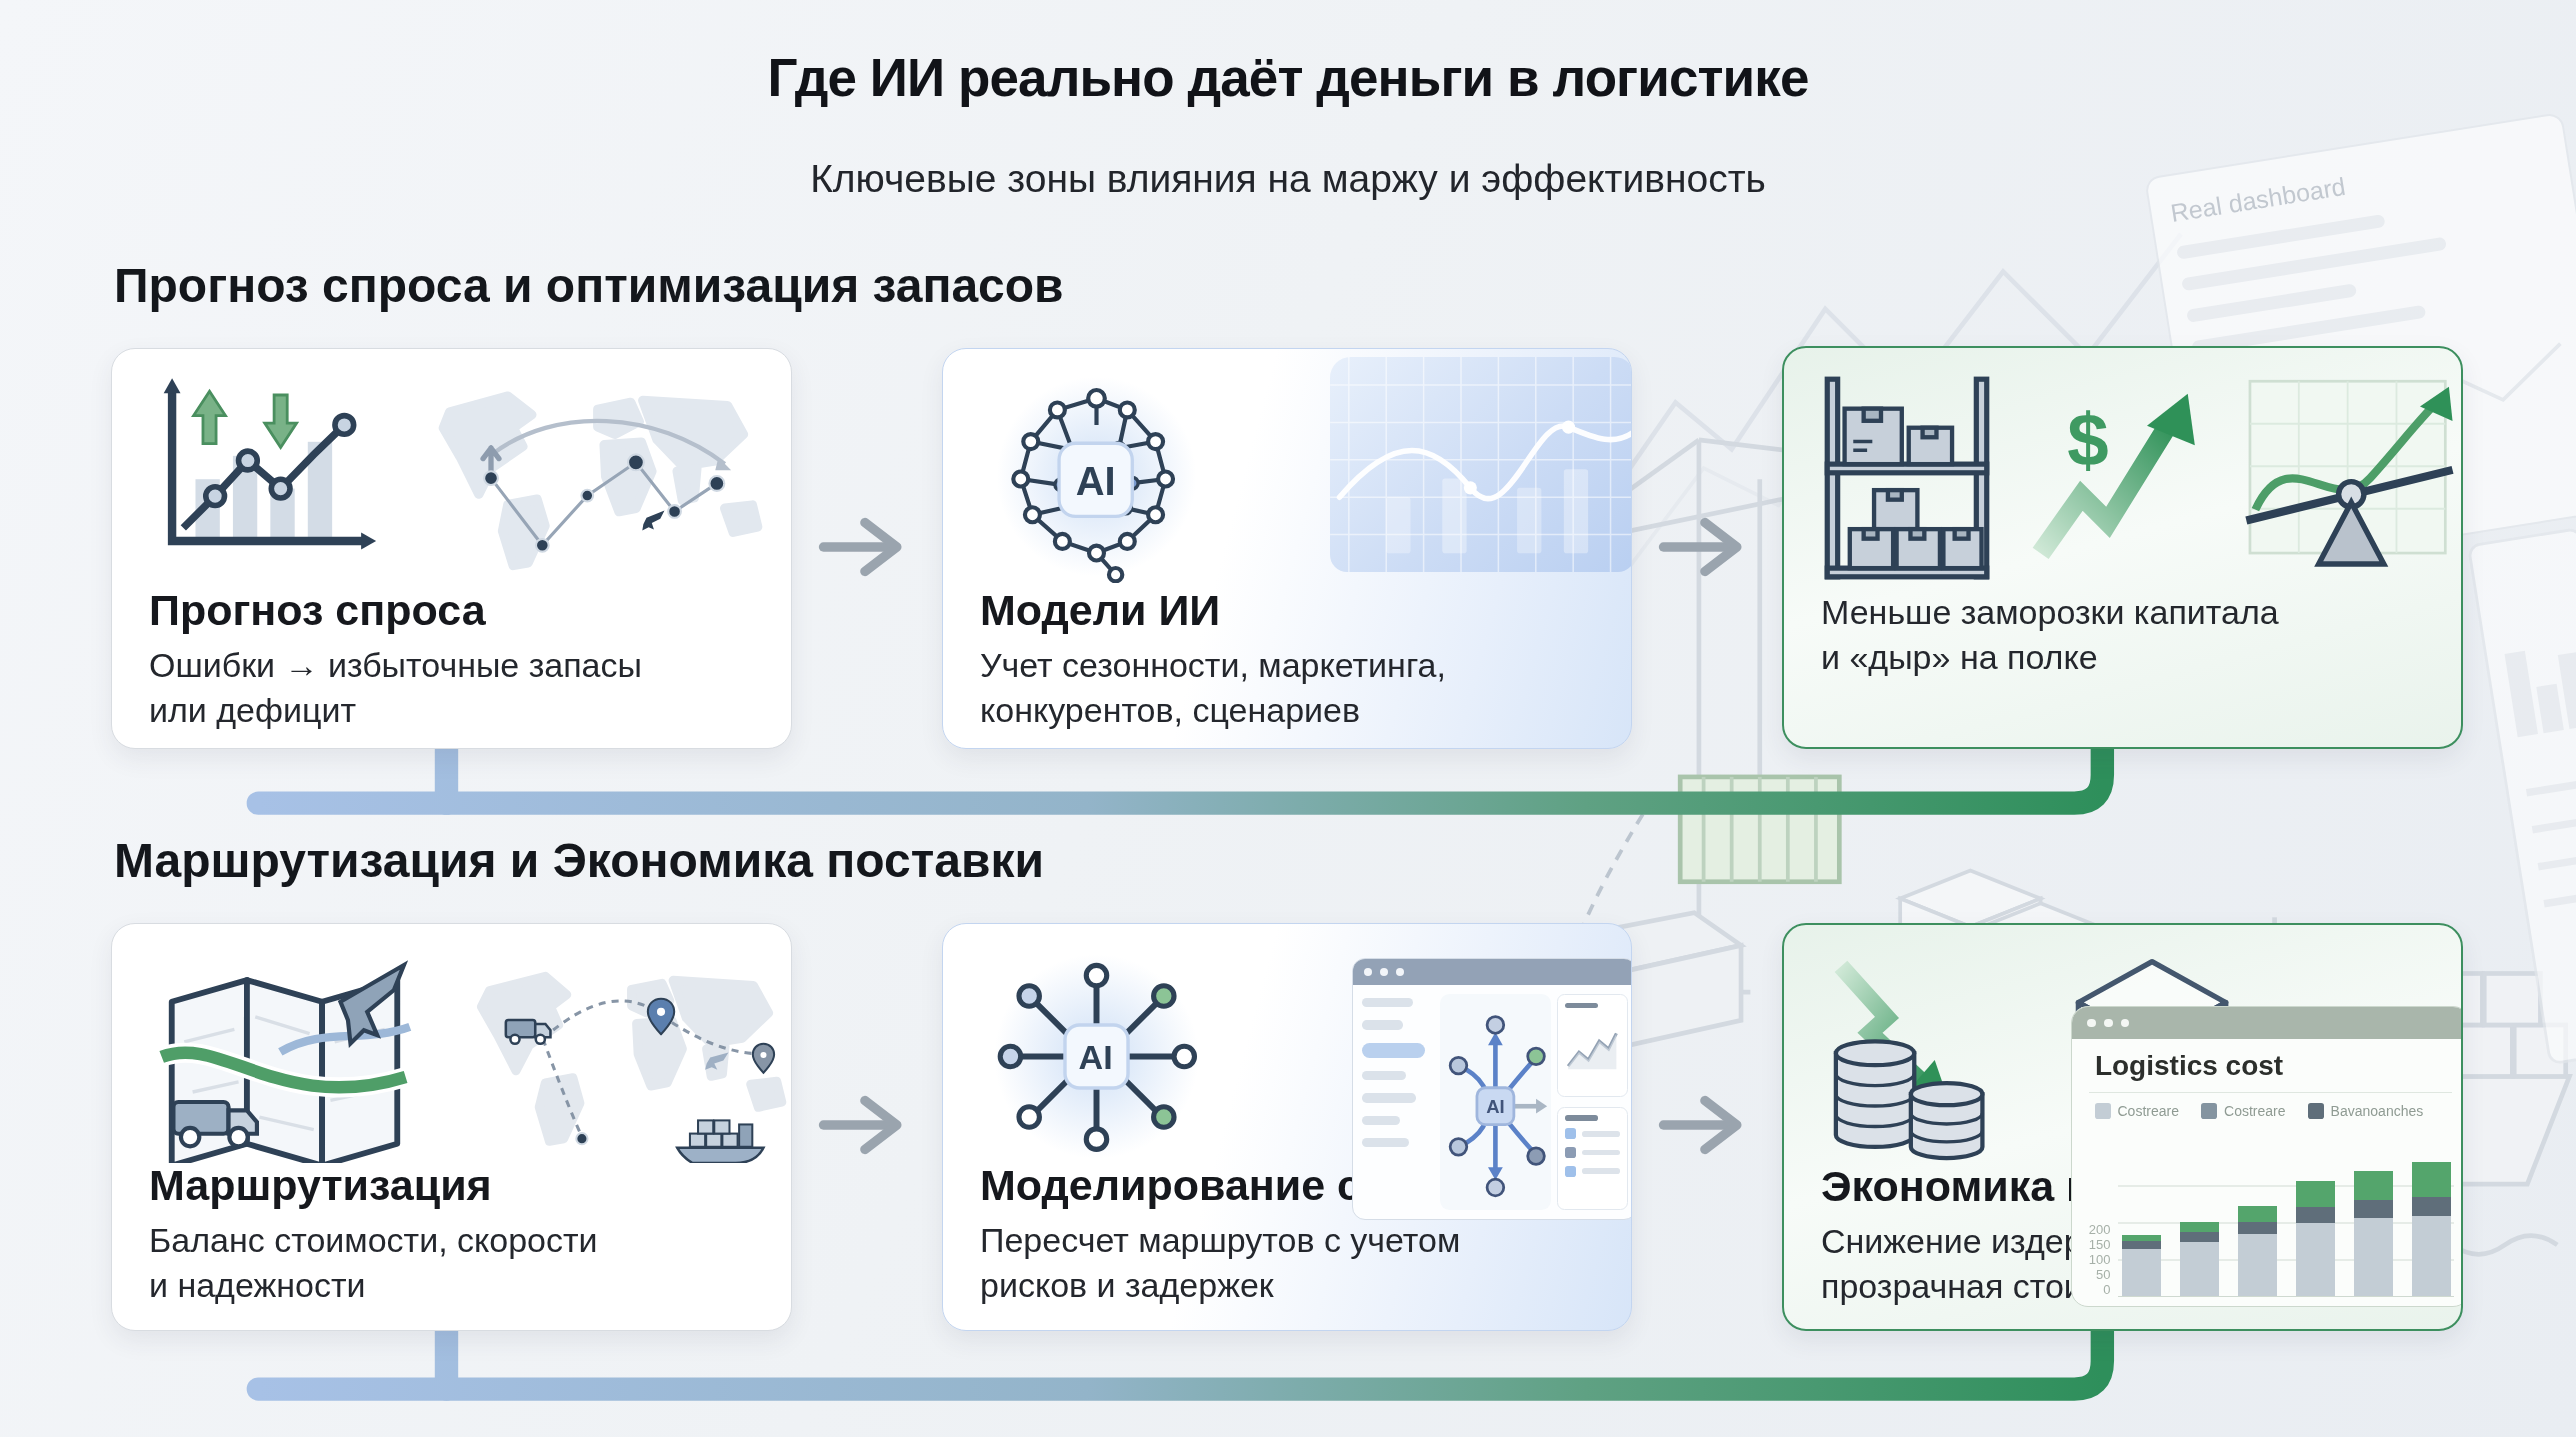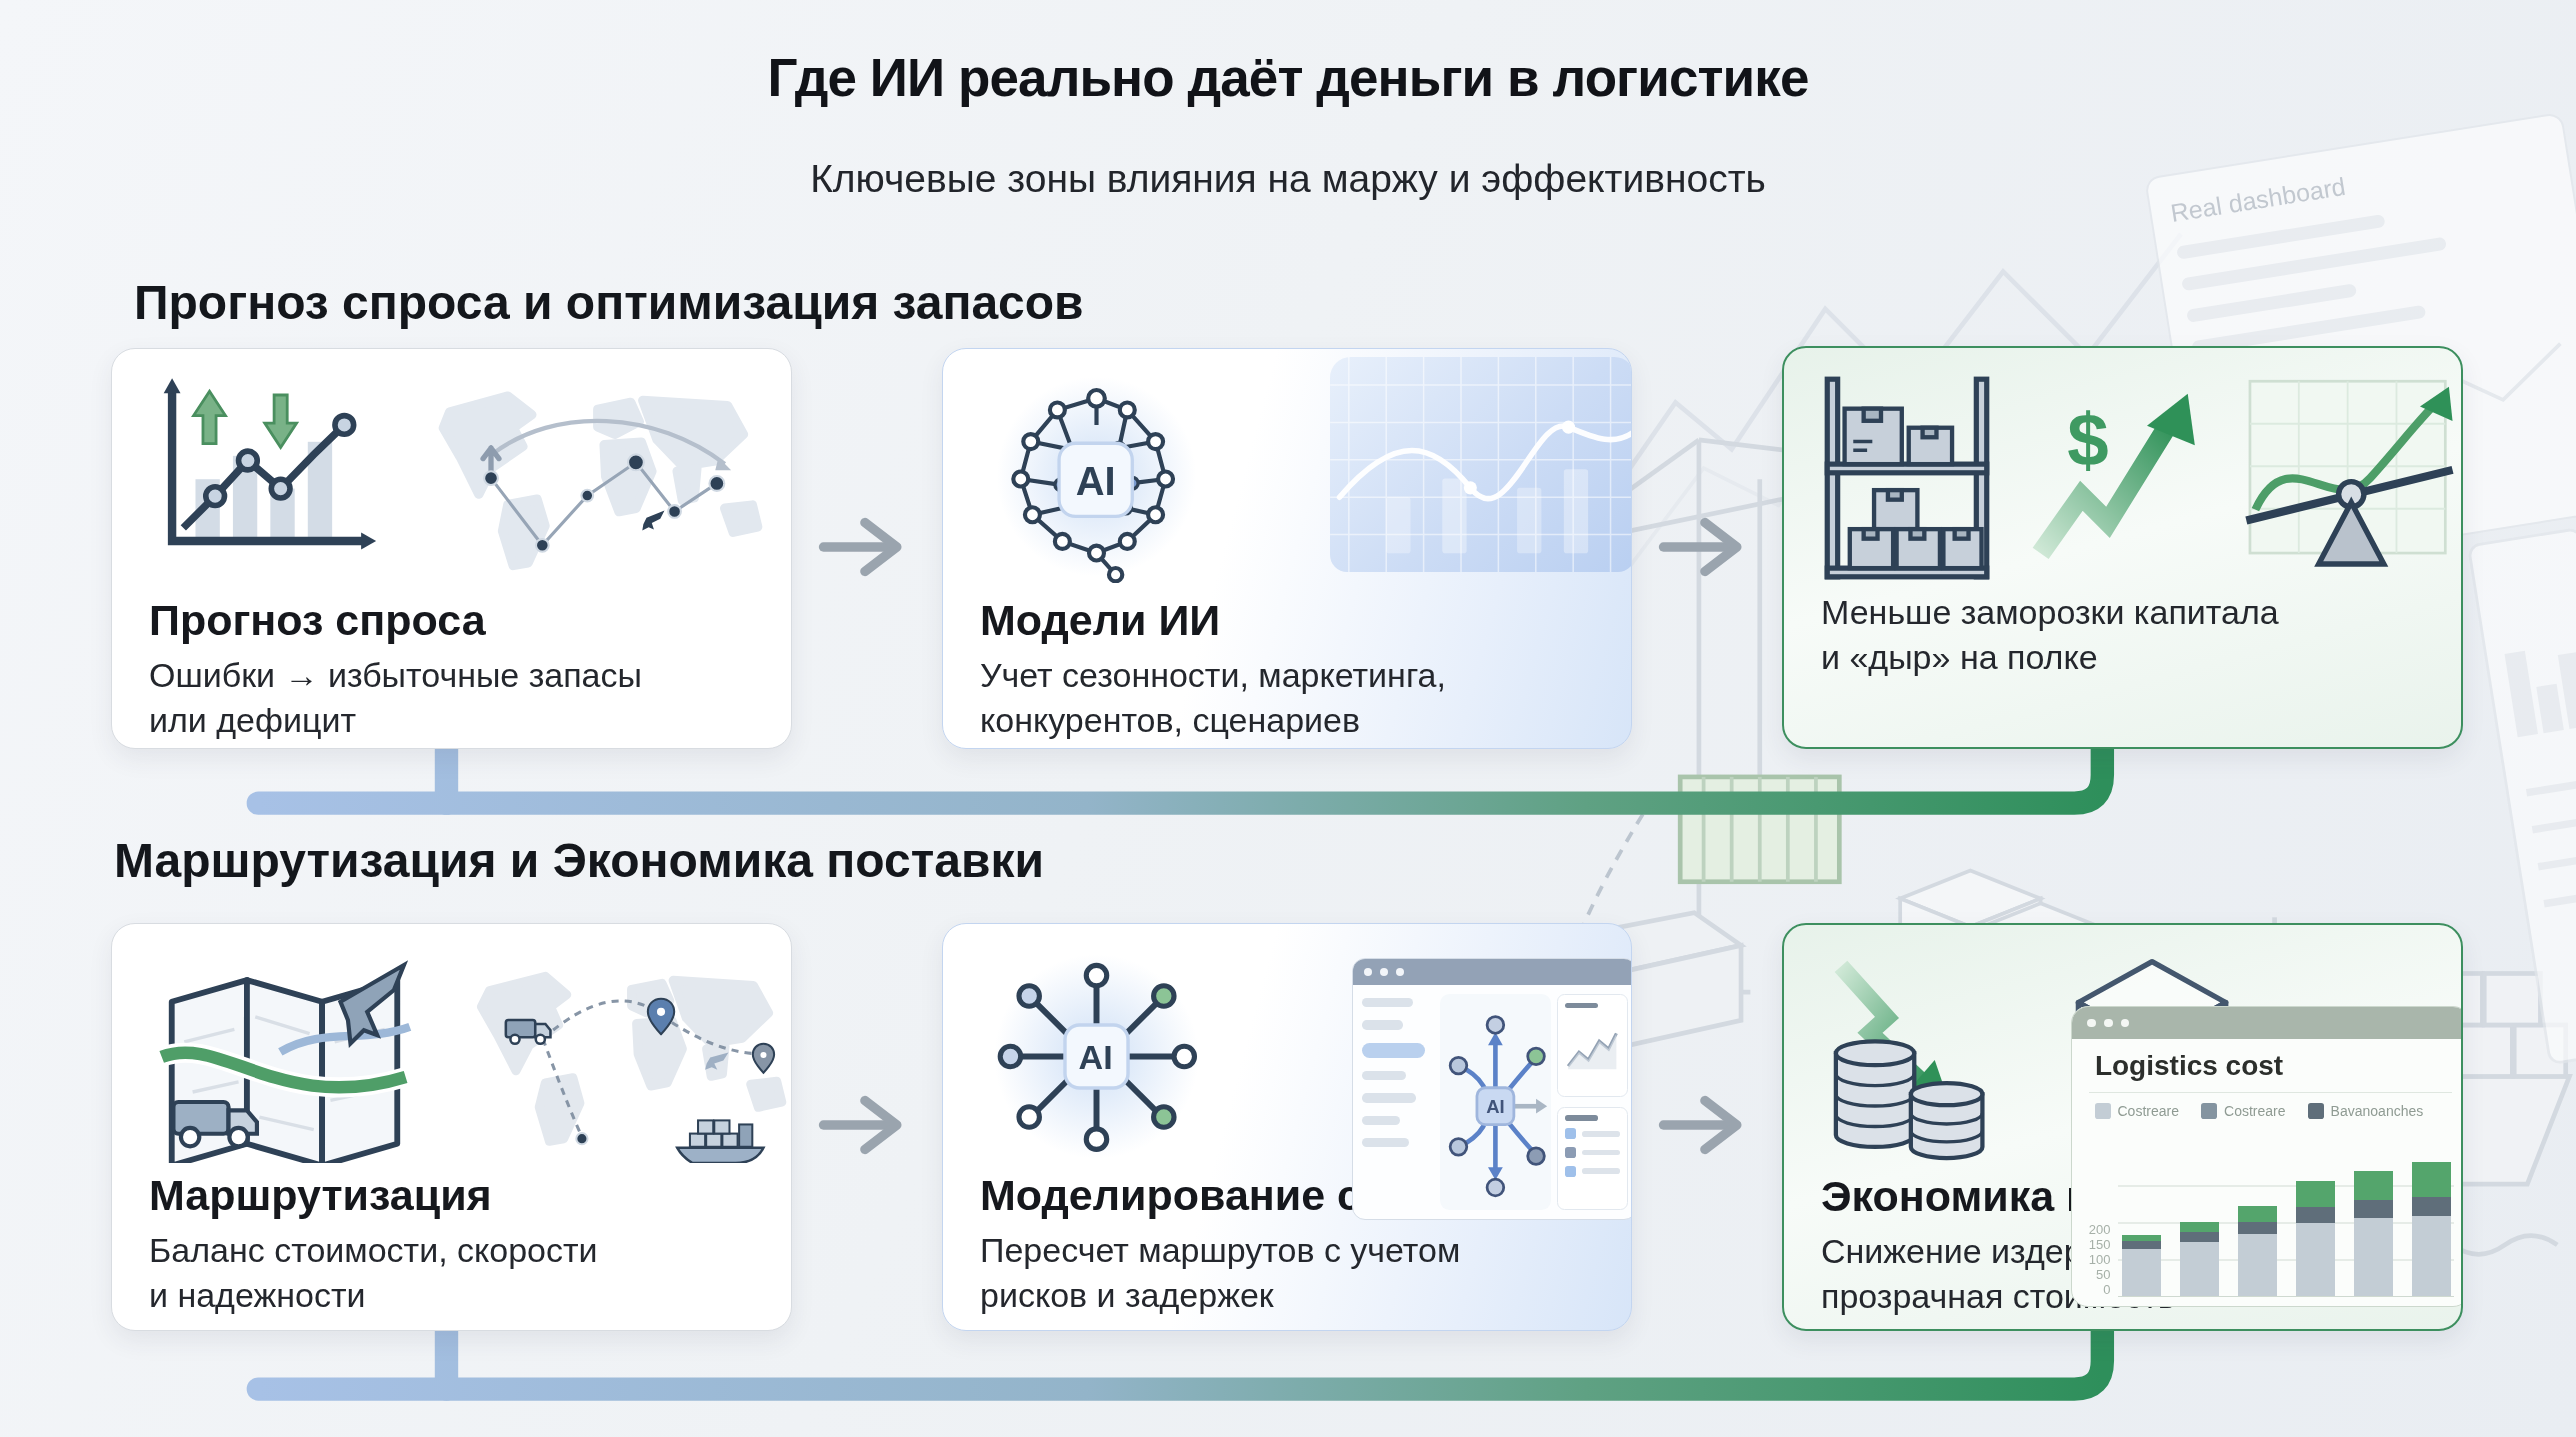--- a/index.html
+++ b/index.html
@@ -7,21 +7,21 @@
   body { font-family:"Liberation Sans", sans-serif; }
   .stage { position:relative; width:2576px; height:1438px; overflow:hidden;
            background:linear-gradient(115deg,#f4f6f9 0%,#eff2f5 45%,#e9edf2 100%); }
 
   
   .main-title { position:absolute; left:0; right:0; top:47px; text-align:center;
                 font-size:53px; font-weight:700; color:#111318; letter-spacing:-0.9px; z-index:4; }
   .subtitle  { position:absolute; left:0; right:0; top:157px; text-align:center;
                font-size:39px; color:#22252b; z-index:4; }
   .section-heading { position:absolute; font-size:48px; font-weight:700; color:#14171c; z-index:4; }
-  #sec1-heading { left:114px; top:275px;margin-left:20px; }
+  #sec1-heading { left:114px; top:258px; }
   #sec2-heading { left:114px; top:833px;text-align:center; }
 
   
   .bg-art { position:absolute; inset:0; z-index:0; }
   .bg-dashboard { position:absolute; left:2144px; top:178px; width:423px; height:403px;
                   transform:rotate(-9deg); transform-origin:top left;
                   background:#fbfcfd; border:2.8px solid #e2e6eb; border-radius:15px;
                   opacity:.75; z-index:0; padding:22.5px 19px; }
   .bg-dash-label { font-size:25px; color:#b4bbc4; }
   .bg-row { height:13px; border-radius:6.6px; background:#e8ebef; margin-top:19px; }
@@ -41,21 +41,21 @@
                 border:2.8px solid #3d8f5f; }
   #card-1-1 { left:111px;  top:348px; width:681px; height:401px; }
   #card-1-2 { left:942px; top:348px; width:690px; height:401px; }
   #card-1-3 { left:1782px; top:346px; width:681px; height:403px; }
   #card-2-1 { left:111px;  top:923px; width:681px; height:408px; }
   #card-2-2 { left:942px; top:923px; width:690px; height:408px; }
   #card-2-3 { left:1782px; top:923px; width:681px; height:408px; }
 
   .icons { display:flex; align-items:flex-start; gap:32px; margin:26px 0 0 32px;
            height:208px; flex:none; position:relative; }
-  .card-title { margin:13px 37px 0; font-size:43px; font-weight:700; color:#16181d; }
+  .card-title { margin:3px 37px 0; font-size:43px; font-weight:700; color:#16181d; }
   .card-desc  { margin:8.4px 37px 0; font-size:34px; line-height:1.31; color:#24272d;
                 white-space:pre-line; }
 
   
   .flow-arrow { position:absolute; z-index:3; }
   #arr-1 { left:816px;  top:515px; } #arr-2 { left:1656px; top:515px; }
   #arr-3 { left:816px;  top:1093px;} #arr-4 { left:1656px; top:1093px;}
 
   
   .blue-panel { position:absolute; right:-3.7px; top:7.5px; width:305px; height:215px;

